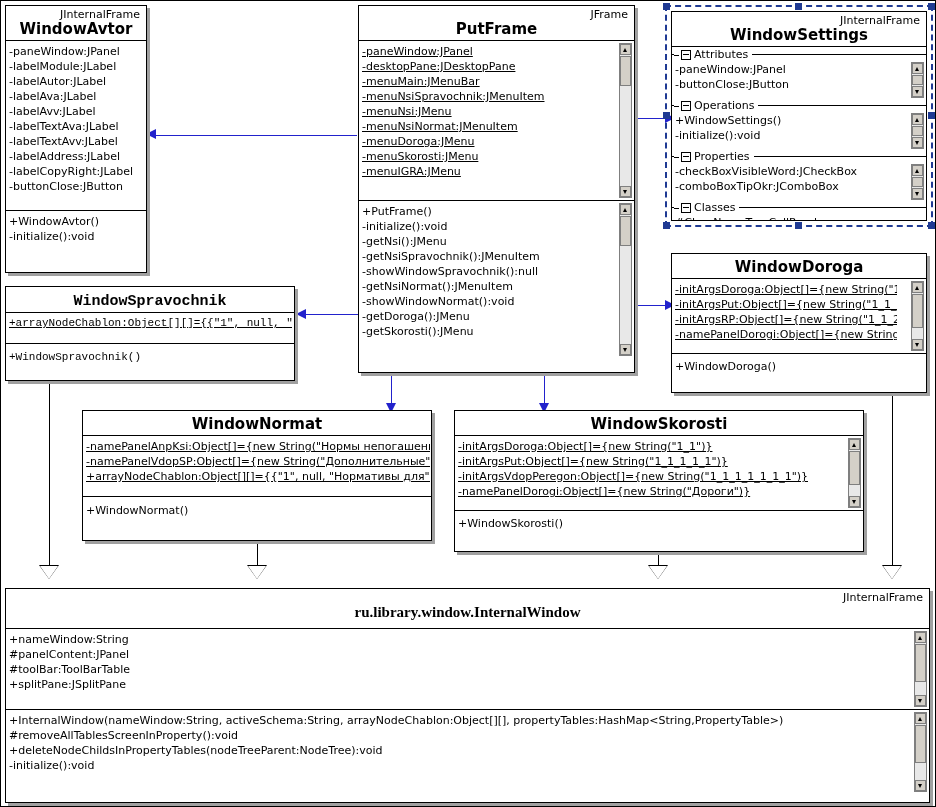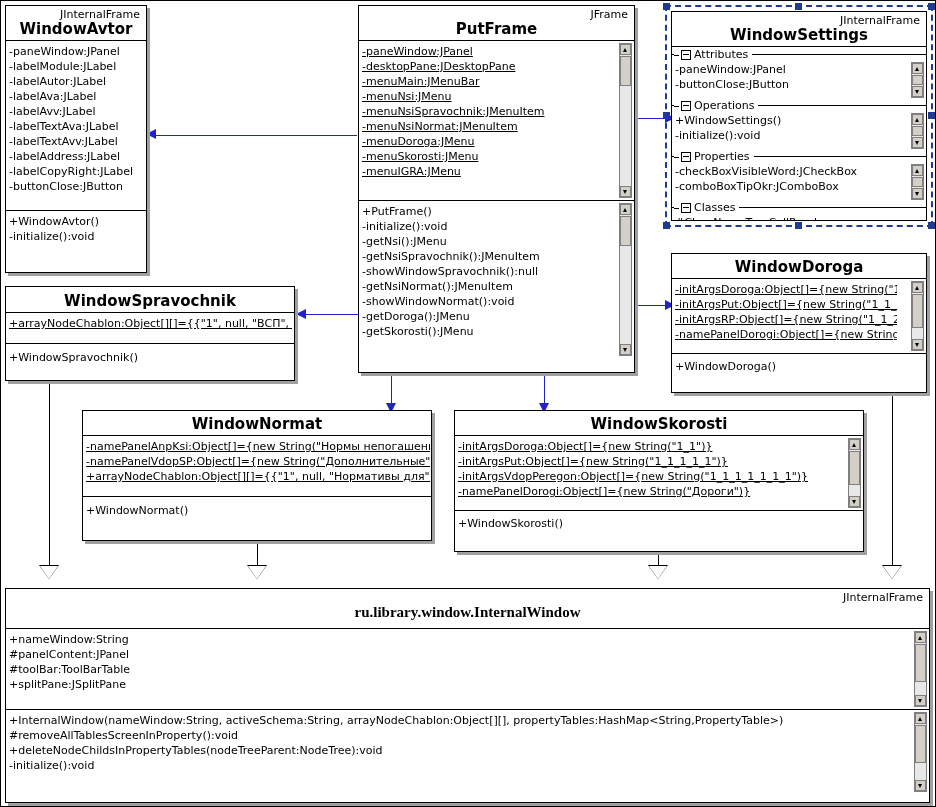--- a/index.html
+++ b/index.html
@@ -248,43 +248,43 @@
       <div class="member">-labelAddress:JLabel</div>
       <div class="member">-labelCopyRight:JLabel</div>
       <div class="member">-buttonClose:JButton</div>
     </div>
     <div class="compartment noborder">
       <div class="member">+WindowAvtor()</div>
       <div class="member">-initialize():void</div>
     </div>
   </div>
 
-  <div class="uml" style="left:4px; top:285px; width:290px; height:95px;">
+  <div class="uml" style="left:4px; top:285px; width:290px; height:95px;font-family:Liberation Mono, monospace;">
     <div class="hdr" style="padding-top:6px;">
       <div class="cname">WindowSpravochnik</div>
     </div>
     <div class="compartment" style="height:24px;">
       <div class="member stat">+arrayNodeChablon:Object[][]={{"1", null, "ВСП", null}}</div>
     </div>
     <div class="compartment noborder" style="padding-top:6px;">
       <div class="member">+WindowSpravochnik()</div>
     </div>
   </div>
 
   <div class="uml" style="left:357px; top:4px; width:277px; height:368px;">
     <div class="hdr">
       <div class="stereo">JFrame</div>
       <div class="cname">PutFrame</div>
     </div>
     <div class="compartment" style="height:153px;">
       <div class="member stat">-paneWindow:JPanel</div>
       <div class="member stat">-desktopPane:JDesktopPane</div>
       <div class="member stat">-menuMain:JMenuBar</div>
+      <div class="member stat">-menuNsiSpravochnik:JMenuItem</div>
       <div class="member stat">-menuNsi:JMenu</div>
-      <div class="member stat">-menuNsiSpravochnik:JMenuItem</div>
       <div class="member stat">-menuNsiNormat:JMenuItem</div>
       <div class="member stat">-menuDoroga:JMenu</div>
       <div class="member stat">-menuSkorosti:JMenu</div>
       <div class="member stat">-menuIGRA:JMenu</div>
       <div class="sbar">
         <div class="arw up">
             <i></i>
           </div>
         <div class="thumb"></div>
         <div class="arw dn">

